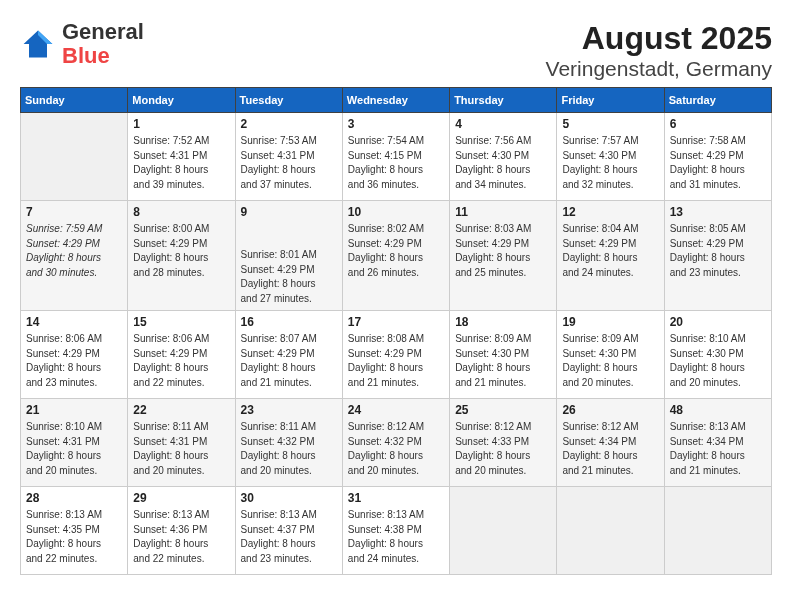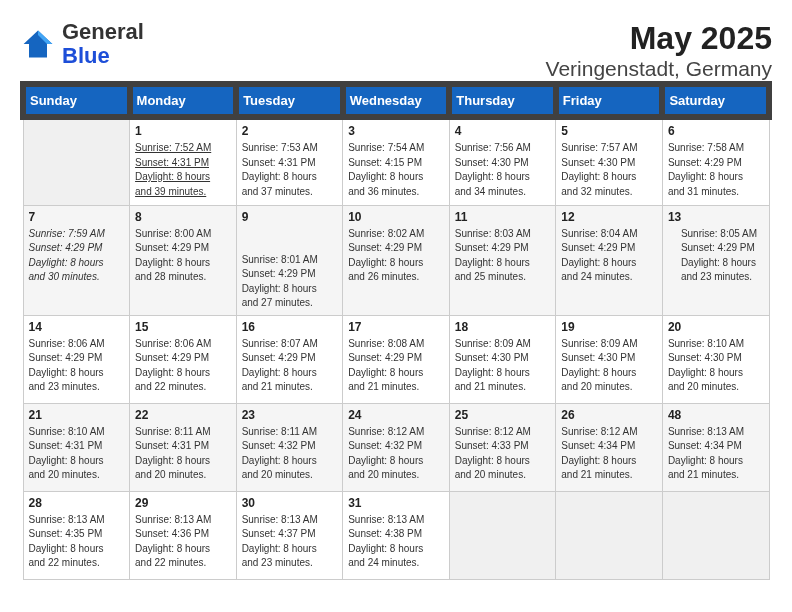--- a/index.html
+++ b/index.html
@@ -7,34 +7,34 @@
       font-family: Arial, sans-serif;
       background: #fff;
       width: 792px;
       min-height: 612px;
       padding: 20px;
     }
     .header {
       display: flex;
       justify-content: space-between;
       align-items: flex-start;
-      margin-bottom: 0;
+      margin-bottom: 6px;
     }
     .logo {
       display: flex;
       align-items: center;
       gap: 6px;
     }
     .logo-text {
       font-size: 22px;
       font-weight: bold;
       line-height: 1.1;
     }
     .logo-general { color: #333; }
-    .logo-blue { color: #1d4ed8; }
+    .logo-blue { color: #ef4444; }
     .logo-icon {
       width: 36px;
       height: 36px;
     }
     .title-block {
       text-align: right;
     }
     .month-title {
       font-size: 32px;
       font-weight: bold;
@@ -48,24 +48,24 @@
       width: 100%;
       border-collapse: collapse;
       table-layout: fixed;
     }
     thead tr {
       background-color: #1565c0;
       color: #fff;
     }
     thead th {
       padding: 6px 4px;
-      font-size: 13px;
+      font-size: 11px;
       font-weight: bold;
       text-align: left;
-      border: 6px solid #404040;
+      border: 1px solid #404040;
     }
     tbody tr {
       border: 1px solid #ccc;
     }
     td {
       vertical-align: top;
       border: 1px solid #ccc;
       padding: 4px 5px;
       font-size: 10.5px;
       color: #222;
@@ -94,21 +94,21 @@
     <svg class="logo-icon" viewBox="0 0 40 40">
       <polygon points="20,5 36,20 30,20 30,35 10,35 10,20 4,20" fill="#1565c0"></polygon>
       <polygon points="20,5 36,20 30,20 20,10" fill="#42a5f5"></polygon>
     </svg>
     <div class="logo-text">
       <span class="logo-general">General</span><br>
       <span class="logo-blue">Blue</span>
     </div>
   </div>
   <div class="title-block">
-    <div class="month-title">May 2025</div>
+    <div class="month-title">August 2025</div>
     <div class="location">Veringenstadt, Germany</div>
   </div>
 </div>
 
 <table>
   <thead>
     <tr>
     <th>Sunday</th>
         <th>Monday</th>
         <th>Tuesday</th>
@@ -116,21 +116,21 @@
         <th>Thursday</th>
         <th>Friday</th>
         <th>Saturday</th>
       </tr>
   </thead>
   <tbody id="calendar-body">
   <tr>
         <td class="empty"></td>
         <td>
           <div class="day-num">1</div>
-          <div class="day-info" style="white-space: pre-line; text-decoration: underline;">Sunrise: 7:52 AM
+          <div class="day-info" style="white-space: pre-line;">Sunrise: 7:52 AM
 Sunset: 4:31 PM
 Daylight: 8 hours
 and 39 minutes.</div>
         </td>
         <td>
           <div class="day-num">2</div>
           <div class="day-info" style="white-space: pre-line;">Sunrise: 7:53 AM
 Sunset: 4:31 PM
 Daylight: 8 hours
 and 37 minutes.</div>
@@ -202,21 +202,21 @@
         </td>
         <td>
           <div class="day-num">12</div>
           <div class="day-info" style="white-space: pre-line;">Sunrise: 8:04 AM
 Sunset: 4:29 PM
 Daylight: 8 hours
 and 24 minutes.</div>
         </td>
         <td>
           <div class="day-num">13</div>
-          <div class="day-info" style="white-space: pre-line; margin-left: 13px;">Sunrise: 8:05 AM
+          <div class="day-info" style="white-space: pre-line;">Sunrise: 8:05 AM
 Sunset: 4:29 PM
 Daylight: 8 hours
 and 23 minutes.</div>
         </td>
       </tr>
       <tr>
         <td>
           <div class="day-num">14</div>
           <div class="day-info" style="white-space: pre-line;">Sunrise: 8:06 AM
 Sunset: 4:29 PM

